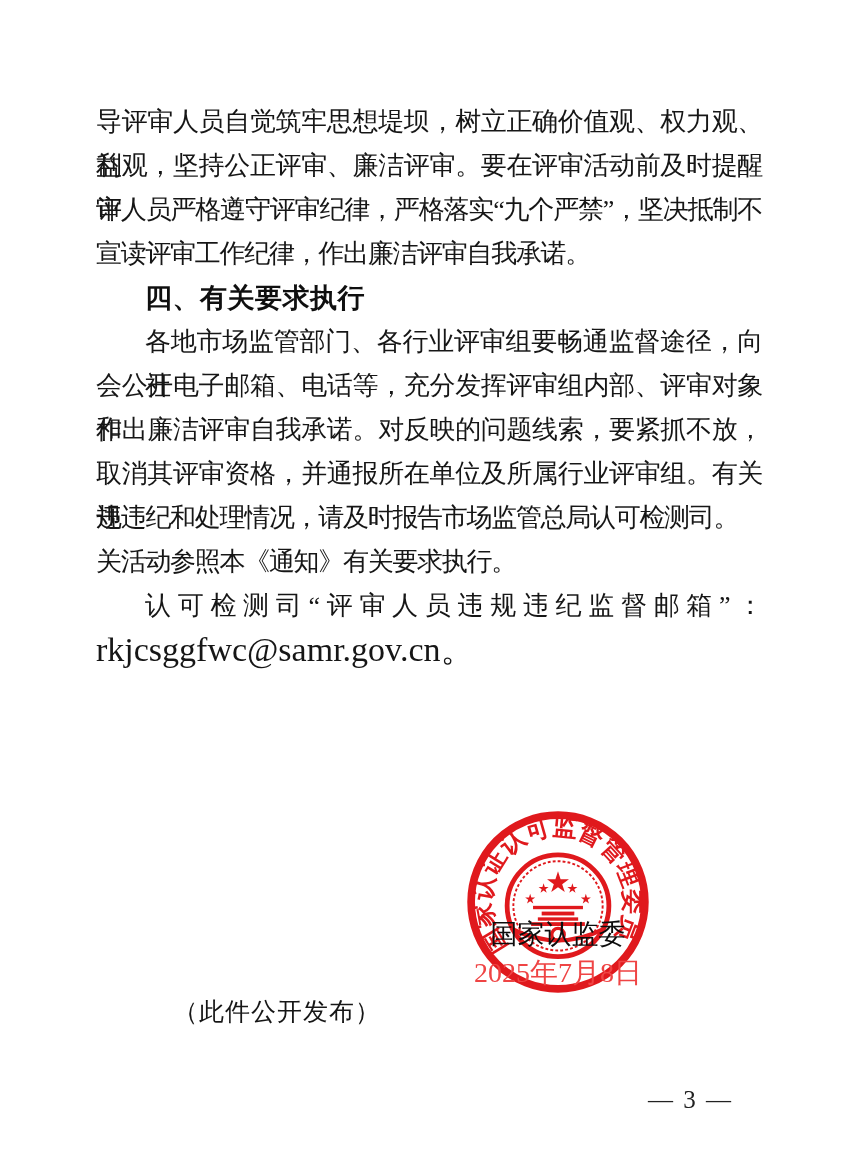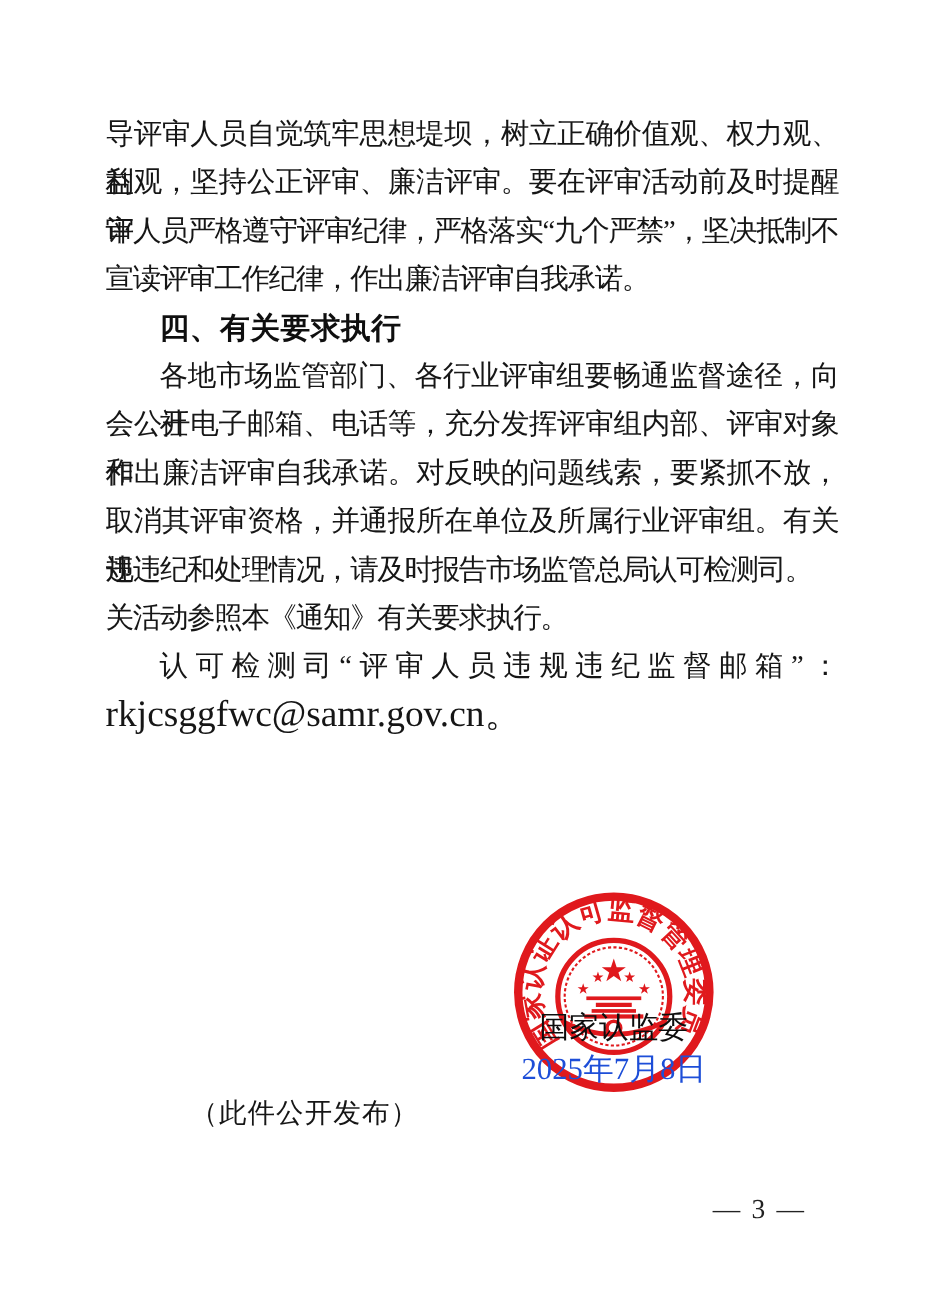--- a/index.html
+++ b/index.html
@@ -42,21 +42,21 @@
     position:absolute;left:462px;top:806px;width:192px;height:192px;
     z-index:1;
   }
   .seal-overlay-name{
     position:absolute;left:452px;top:919px;width:212px;
     text-align:center;font-size:27px;letter-spacing:0px;
     color:#0d0d0d;z-index:3;line-height:30px;
   }
   .seal-date{
     position:absolute;left:452px;top:957px;width:212px;
-    text-align:center;font-size:28px;color:#1d4ed8;z-index:3;line-height:32px;
+    text-align:center;font-size:28px;color:#ef4444;z-index:3;line-height:32px;
   }
   .publish-note{
     position:absolute;left:137px;top:995px;
     font-size:25px;letter-spacing:1px;color:#161616;z-index:3;margin-left:36px;
   }
   .page-number{
     position:absolute;left:648px;top:1086px;width:100px;
     font-size:25px;color:#222;text-align:left;letter-spacing:2px;
   }
 </style>

